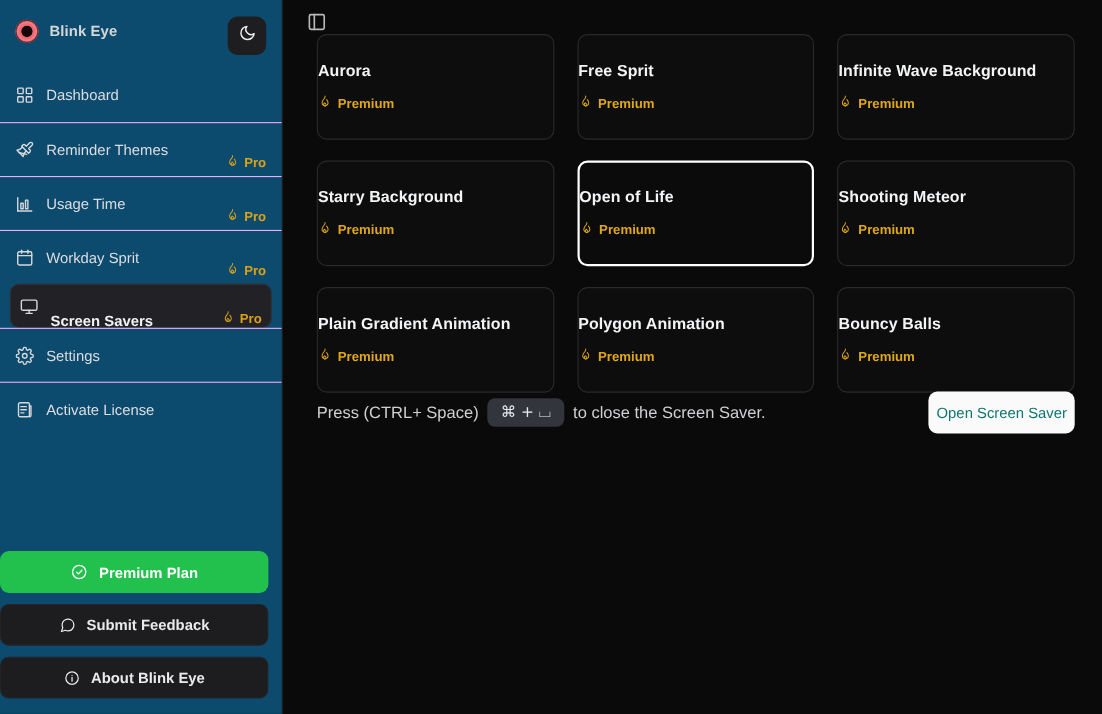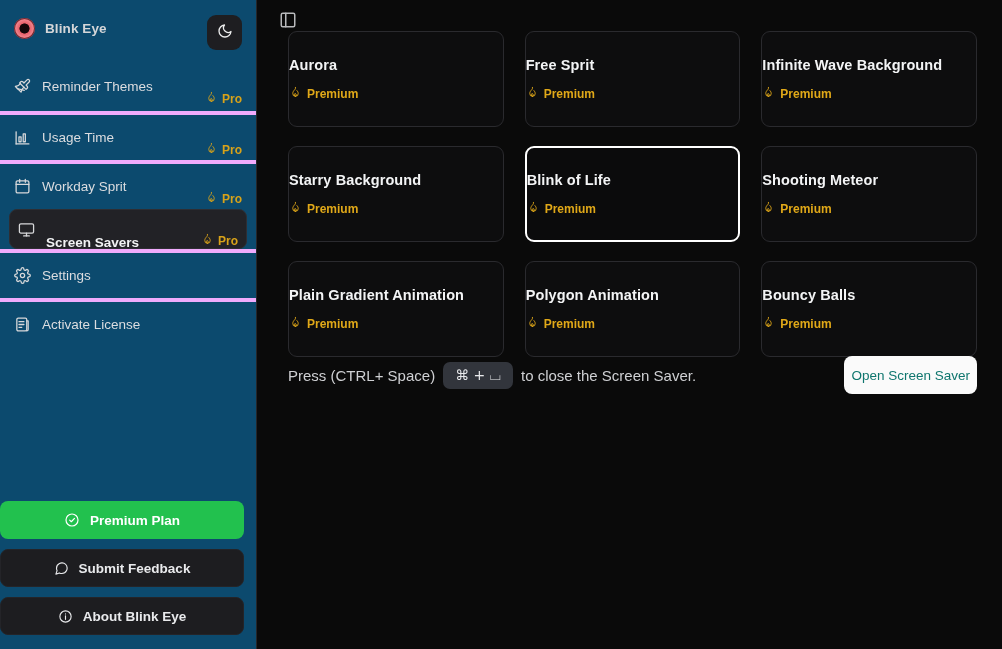--- a/index.html
+++ b/index.html
@@ -45,21 +45,21 @@
   .theme-toggle svg { width: 16px; height: 16px; }
 
   .nav { margin-top: 6px; display: flex; flex-direction: column; }
   .nav-item {
     height: 49px;
     display: flex; align-items: center;
     padding: 0 14px;
     gap: 11px;
     cursor: pointer;
     position: relative;
-    border-top: 4px solid #f0abfc;
+    border-top: 1px solid #f0abfc;
   }
   .nav-item:first-child { border-top: none; }
   .nav-item.active {
     background: #222226;
     border-radius: 8px;
     margin: 0 9px;
     padding: 0 8px;
     border-top: 1px solid transparent;
     border: 1px solid #2e2e33;
     height: 40px;
@@ -185,20 +185,31 @@
         <svg viewBox="0 0 24 24" fill="none" stroke="#eceded" stroke-width="2" stroke-linecap="round" stroke-linejoin="round">
           <path d="M21 12.79A9 9 0 1 1 11.21 3 7 7 0 0 0 21 12.79z"></path>
         </svg>
       </span>
     </div>
 
     <nav class="nav" id="nav">
         <div class="nav-item">
           <span class="nav-ico">
             <svg viewBox="0 0 24 24" fill="none" stroke="#d7d8da" stroke-width="1.8" stroke-linecap="round" stroke-linejoin="round">
+              <rect x="3" y="3" width="7" height="7" rx="1"></rect>
+              <rect x="14" y="3" width="7" height="7" rx="1"></rect>
+              <rect x="3" y="14" width="7" height="7" rx="1"></rect>
+              <rect x="14" y="14" width="7" height="7" rx="1"></rect>
+            </svg>
+          </span>
+          <span class="nav-label">Dashboard</span>
+        </div>
+        <div class="nav-item">
+          <span class="nav-ico">
+            <svg viewBox="0 0 24 24" fill="none" stroke="#d7d8da" stroke-width="1.8" stroke-linecap="round" stroke-linejoin="round">
               <path d="M18.37 2.63 14 7l-1.6-1.6a2 2 0 0 0-2.83 0L8 7l9 9 1.6-1.57a2 2 0 0 0 0-2.83L17 10l4.37-4.37a2.12 2.12 0 1 0-3-3z"></path>
               <path d="M9 8c-2 3-4 3.5-7 4l8 8c.5-3 1-5 4-7"></path>
               <path d="M14.5 17.5 4.5 15"></path>
             </svg>
           </span>
           <span class="nav-label">Reminder Themes</span>
           <span class="pro-badge">
             <span><svg viewBox="0 0 24 24" fill="none" stroke="#d8a219" stroke-width="1.7" stroke-linecap="round" stroke-linejoin="round">
                 <path d="M12 2.5c.6 3.2-1.6 4.3-3 6.1C7.4 10.7 7 12.3 7 13.7A5 5 0 0 0 12 19a5 5 0 0 0 5-5.3c0-2-1-3.8-2.4-5.3"></path>
                 <path d="M12 19a2.4 2.4 0 0 1-2.4-2.5c0-1.3 1-2 1.6-2.9.7 1 2.3 1.6 2.6 3A2.4 2.4 0 0 1 12 19z"></path>
@@ -359,21 +370,21 @@
           <div class="card-title">Starry Background</div>
           <div class="card-badge">
             <span><svg viewBox="0 0 24 24" fill="none" stroke="#e0a818" stroke-width="1.7" stroke-linecap="round" stroke-linejoin="round">
                 <path d="M12 2.5c.6 3.2-1.6 4.3-3 6.1C7.4 10.7 7 12.3 7 13.7A5 5 0 0 0 12 19a5 5 0 0 0 5-5.3c0-2-1-3.8-2.4-5.3"></path>
                 <path d="M12 19a2.4 2.4 0 0 1-2.4-2.5c0-1.3 1-2 1.6-2.9.7 1 2.3 1.6 2.6 3A2.4 2.4 0 0 1 12 19z"></path>
               </svg></span>
             <span>Premium</span>
           </div>
         </div>
         <div class="card selected">
-          <div class="card-title">Blink of Life</div>
+          <div class="card-title">Open of Life</div>
           <div class="card-badge">
             <span><svg viewBox="0 0 24 24" fill="none" stroke="#e0a818" stroke-width="1.7" stroke-linecap="round" stroke-linejoin="round">
                 <path d="M12 2.5c.6 3.2-1.6 4.3-3 6.1C7.4 10.7 7 12.3 7 13.7A5 5 0 0 0 12 19a5 5 0 0 0 5-5.3c0-2-1-3.8-2.4-5.3"></path>
                 <path d="M12 19a2.4 2.4 0 0 1-2.4-2.5c0-1.3 1-2 1.6-2.9.7 1 2.3 1.6 2.6 3A2.4 2.4 0 0 1 12 19z"></path>
               </svg></span>
             <span>Premium</span>
           </div>
         </div>
         <div class="card">
           <div class="card-title">Shooting Meteor</div>

